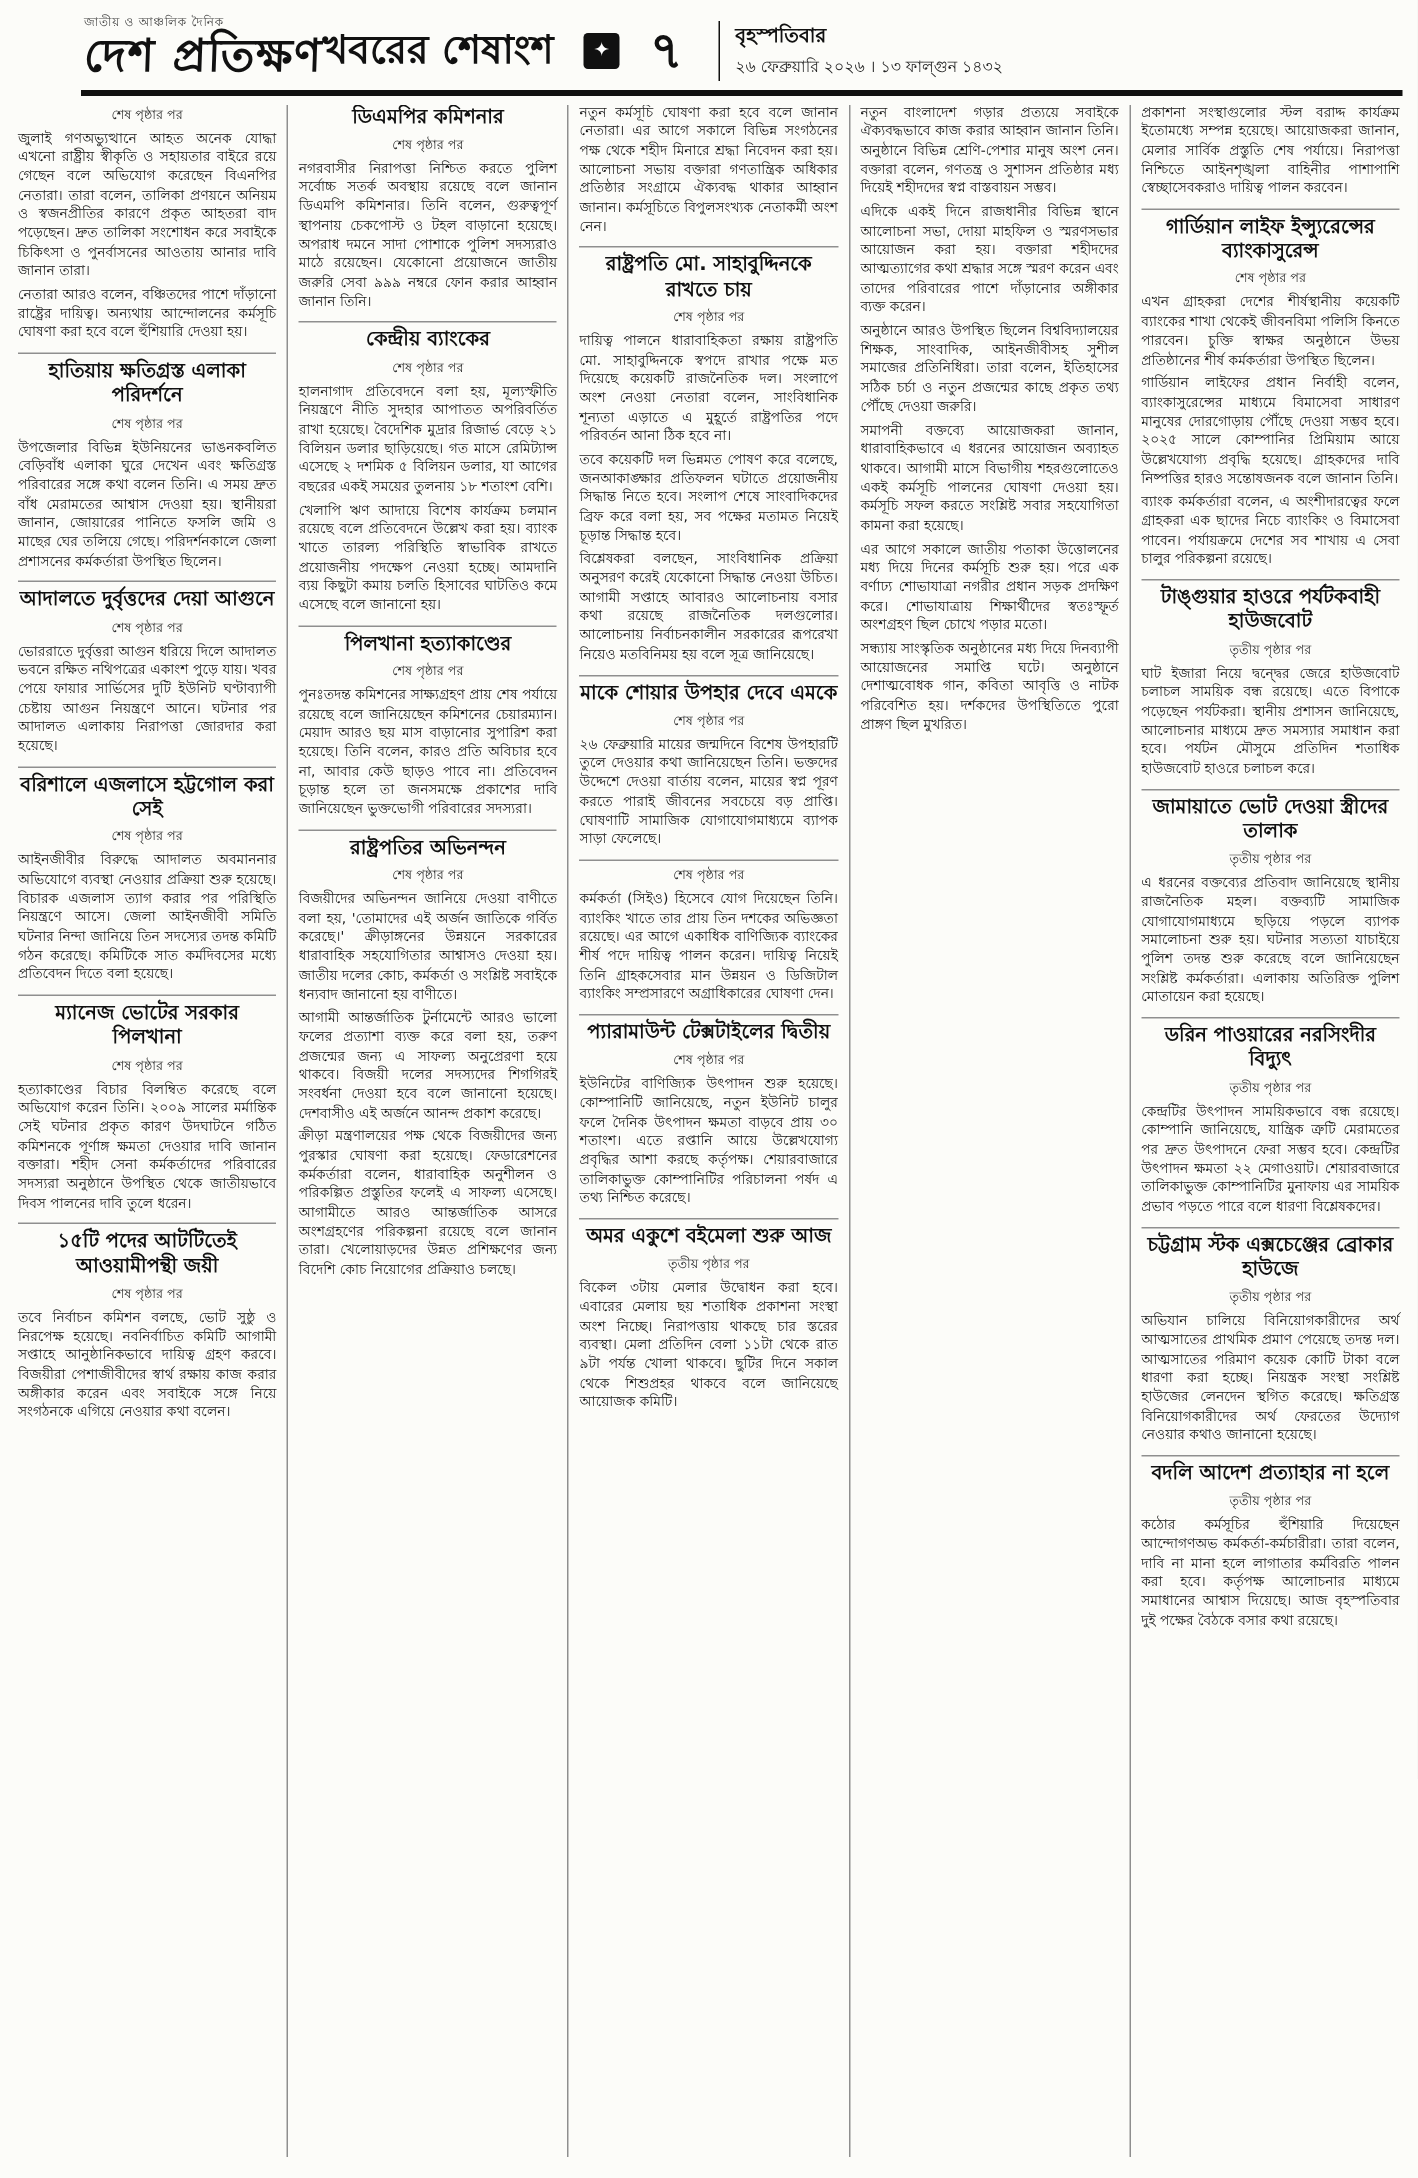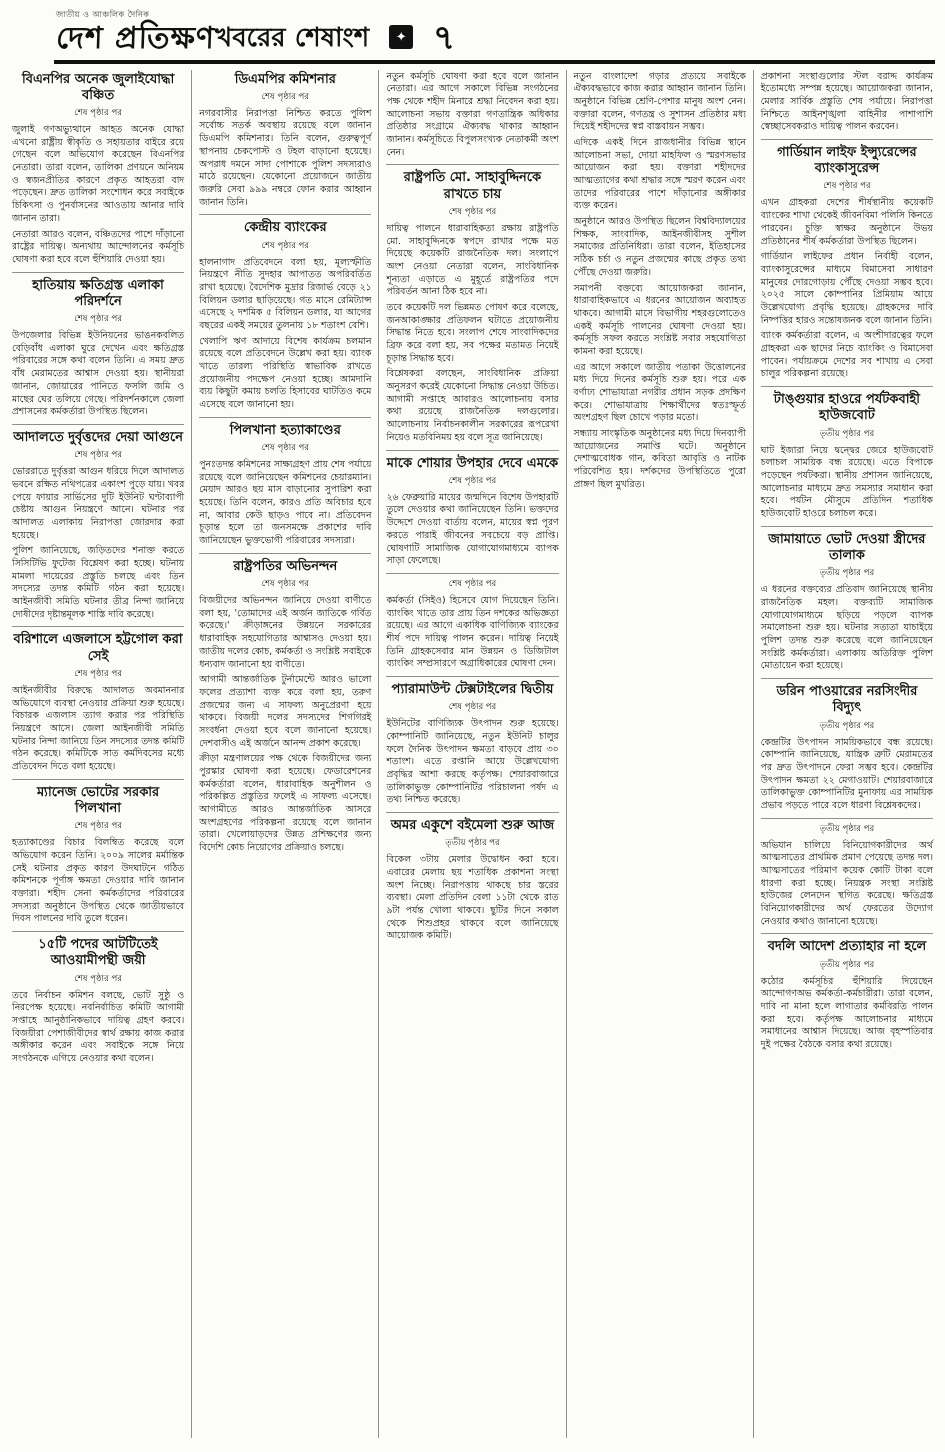--- a/index.html
+++ b/index.html
@@ -90,41 +90,43 @@
 
   <header class="header">
     <div class="masthead-block">
       <span class="tagline">জাতীয় ও আঞ্চলিক দৈনিক</span>
       <span class="masthead">দেশ প্রতিক্ষণ</span>
     </div>
     <div class="header-right">
       <span class="section-title">খবরের শেষাংশ</span>
       <span class="ornament">✦</span>
       <span class="page-number">৭</span>
+      <span class="date-block">
+        <span class="weekday" style="display:block;">বৃহস্পতিবার</span>
+        <span class="date-line" style="display:block;">২৬ ফেব্রুয়ারি ২০২৬ । ১৩ ফাল্গুন ১৪৩২</span>
+      </span>
     </div>
   </header>
 
   <main class="content">
       <div class="column">
         <article class="article">
-          <h2 class="headline">বিএনপির অনেক জুলাইযোদ্ধা বঞ্চিত</h2>
           <div class="continued">শেষ পৃষ্ঠার পর</div>
           <p class="body-text">জুলাই গণঅভ্যুত্থানে আহত অনেক যোদ্ধা এখনো রাষ্ট্রীয় স্বীকৃতি ও সহায়তার বাইরে রয়ে গেছেন বলে অভিযোগ করেছেন বিএনপির নেতারা। তারা বলেন, তালিকা প্রণয়নে অনিয়ম ও স্বজনপ্রীতির কারণে প্রকৃত আহতরা বাদ পড়েছেন। দ্রুত তালিকা সংশোধন করে সবাইকে চিকিৎসা ও পুনর্বাসনের আওতায় আনার দাবি জানান তারা।</p>
           <p class="body-text">নেতারা আরও বলেন, বঞ্চিতদের পাশে দাঁড়ানো রাষ্ট্রের দায়িত্ব। অন্যথায় আন্দোলনের কর্মসূচি ঘোষণা করা হবে বলে হুঁশিয়ারি দেওয়া হয়।</p>
         </article>
         <article class="article">
           <h2 class="headline">হাতিয়ায় ক্ষতিগ্রস্ত এলাকা পরিদর্শনে</h2>
           <div class="continued">শেষ পৃষ্ঠার পর</div>
           <p class="body-text">উপজেলার বিভিন্ন ইউনিয়নের ভাঙনকবলিত বেড়িবাঁধ এলাকা ঘুরে দেখেন এবং ক্ষতিগ্রস্ত পরিবারের সঙ্গে কথা বলেন তিনি। এ সময় দ্রুত বাঁধ মেরামতের আশ্বাস দেওয়া হয়। স্থানীয়রা জানান, জোয়ারের পানিতে ফসলি জমি ও মাছের ঘের তলিয়ে গেছে। পরিদর্শনকালে জেলা প্রশাসনের কর্মকর্তারা উপস্থিত ছিলেন।</p>
         </article>
         <article class="article">
           <h2 class="headline">আদালতে দুর্বৃত্তদের দেয়া আগুনে</h2>
           <div class="continued">শেষ পৃষ্ঠার পর</div>
           <p class="body-text">ভোররাতে দুর্বৃত্তরা আগুন ধরিয়ে দিলে আদালত ভবনে রক্ষিত নথিপত্রের একাংশ পুড়ে যায়। খবর পেয়ে ফায়ার সার্ভিসের দুটি ইউনিট ঘণ্টাব্যাপী চেষ্টায় আগুন নিয়ন্ত্রণে আনে। ঘটনার পর আদালত এলাকায় নিরাপত্তা জোরদার করা হয়েছে।</p>
-          <p class="body-text">পুলিশ জানিয়েছে, জড়িতদের শনাক্ত করতে সিসিটিভি ফুটেজ বিশ্লেষণ করা হচ্ছে। ঘটনায় মামলা দায়েরের প্রস্তুতি চলছে এবং তিন সদস্যের তদন্ত কমিটি গঠন করা হয়েছে। আইনজীবী সমিতি ঘটনার তীব্র নিন্দা জানিয়ে দোষীদের দৃষ্টান্তমূলক শাস্তি দাবি করেছে।</p>
         </article>
         <article class="article">
           <h2 class="headline">বরিশালে এজলাসে হট্টগোল করা সেই</h2>
           <div class="continued">শেষ পৃষ্ঠার পর</div>
           <p class="body-text">আইনজীবীর বিরুদ্ধে আদালত অবমাননার অভিযোগে ব্যবস্থা নেওয়ার প্রক্রিয়া শুরু হয়েছে। বিচারক এজলাস ত্যাগ করার পর পরিস্থিতি নিয়ন্ত্রণে আসে। জেলা আইনজীবী সমিতি ঘটনার নিন্দা জানিয়ে তিন সদস্যের তদন্ত কমিটি গঠন করেছে। কমিটিকে সাত কর্মদিবসের মধ্যে প্রতিবেদন দিতে বলা হয়েছে।</p>
         </article>
         <article class="article">
           <h2 class="headline">ম্যানেজ ভোটের সরকার পিলখানা</h2>
           <div class="continued">শেষ পৃষ্ঠার পর</div>
           <p class="body-text">হত্যাকাণ্ডের বিচার বিলম্বিত করেছে বলে অভিযোগ করেন তিনি। ২০০৯ সালের মর্মান্তিক সেই ঘটনার প্রকৃত কারণ উদঘাটনে গঠিত কমিশনকে পূর্ণাঙ্গ ক্ষমতা দেওয়ার দাবি জানান বক্তারা। শহীদ সেনা কর্মকর্তাদের পরিবারের সদস্যরা অনুষ্ঠানে উপস্থিত থেকে জাতীয়ভাবে দিবস পালনের দাবি তুলে ধরেন।</p>
@@ -221,20 +223,21 @@
           <h2 class="headline">জামায়াতে ভোট দেওয়া স্ত্রীদের তালাক</h2>
           <div class="continued">তৃতীয় পৃষ্ঠার পর</div>
           <p class="body-text">এ ধরনের বক্তব্যের প্রতিবাদ জানিয়েছে স্থানীয় রাজনৈতিক মহল। বক্তব্যটি সামাজিক যোগাযোগমাধ্যমে ছড়িয়ে পড়লে ব্যাপক সমালোচনা শুরু হয়। ঘটনার সত্যতা যাচাইয়ে পুলিশ তদন্ত শুরু করেছে বলে জানিয়েছেন সংশ্লিষ্ট কর্মকর্তারা। এলাকায় অতিরিক্ত পুলিশ মোতায়েন করা হয়েছে।</p>
         </article>
         <article class="article">
           <h2 class="headline">ডরিন পাওয়ারের নরসিংদীর বিদ্যুৎ</h2>
           <div class="continued">তৃতীয় পৃষ্ঠার পর</div>
           <p class="body-text">কেন্দ্রটির উৎপাদন সাময়িকভাবে বন্ধ রয়েছে। কোম্পানি জানিয়েছে, যান্ত্রিক ত্রুটি মেরামতের পর দ্রুত উৎপাদনে ফেরা সম্ভব হবে। কেন্দ্রটির উৎপাদন ক্ষমতা ২২ মেগাওয়াট। শেয়ারবাজারে তালিকাভুক্ত কোম্পানিটির মুনাফায় এর সাময়িক প্রভাব পড়তে পারে বলে ধারণা বিশ্লেষকদের।</p>
         </article>
         <article class="article">
+          <h2 class="headline">চট্টগ্রাম স্টক এক্সচেঞ্জের ব্রোকার হাউজে</h2>
           <div class="continued">তৃতীয় পৃষ্ঠার পর</div>
           <p class="body-text">অভিযান চালিয়ে বিনিয়োগকারীদের অর্থ আত্মসাতের প্রাথমিক প্রমাণ পেয়েছে তদন্ত দল। আত্মসাতের পরিমাণ কয়েক কোটি টাকা বলে ধারণা করা হচ্ছে। নিয়ন্ত্রক সংস্থা সংশ্লিষ্ট হাউজের লেনদেন স্থগিত করেছে। ক্ষতিগ্রস্ত বিনিয়োগকারীদের অর্থ ফেরতের উদ্যোগ নেওয়ার কথাও জানানো হয়েছে।</p>
         </article>
         <article class="article">
           <h2 class="headline">বদলি আদেশ প্রত্যাহার না হলে</h2>
           <div class="continued">তৃতীয় পৃষ্ঠার পর</div>
           <p class="body-text">কঠোর কর্মসূচির হুঁশিয়ারি দিয়েছেন আন্দোগণঅভ কর্মকর্তা-কর্মচারীরা। তারা বলেন, দাবি না মানা হলে লাগাতার কর্মবিরতি পালন করা হবে। কর্তৃপক্ষ আলোচনার মাধ্যমে সমাধানের আশ্বাস দিয়েছে। আজ বৃহস্পতিবার দুই পক্ষের বৈঠকে বসার কথা রয়েছে।</p>
         </article>
       </div>
     </main>

